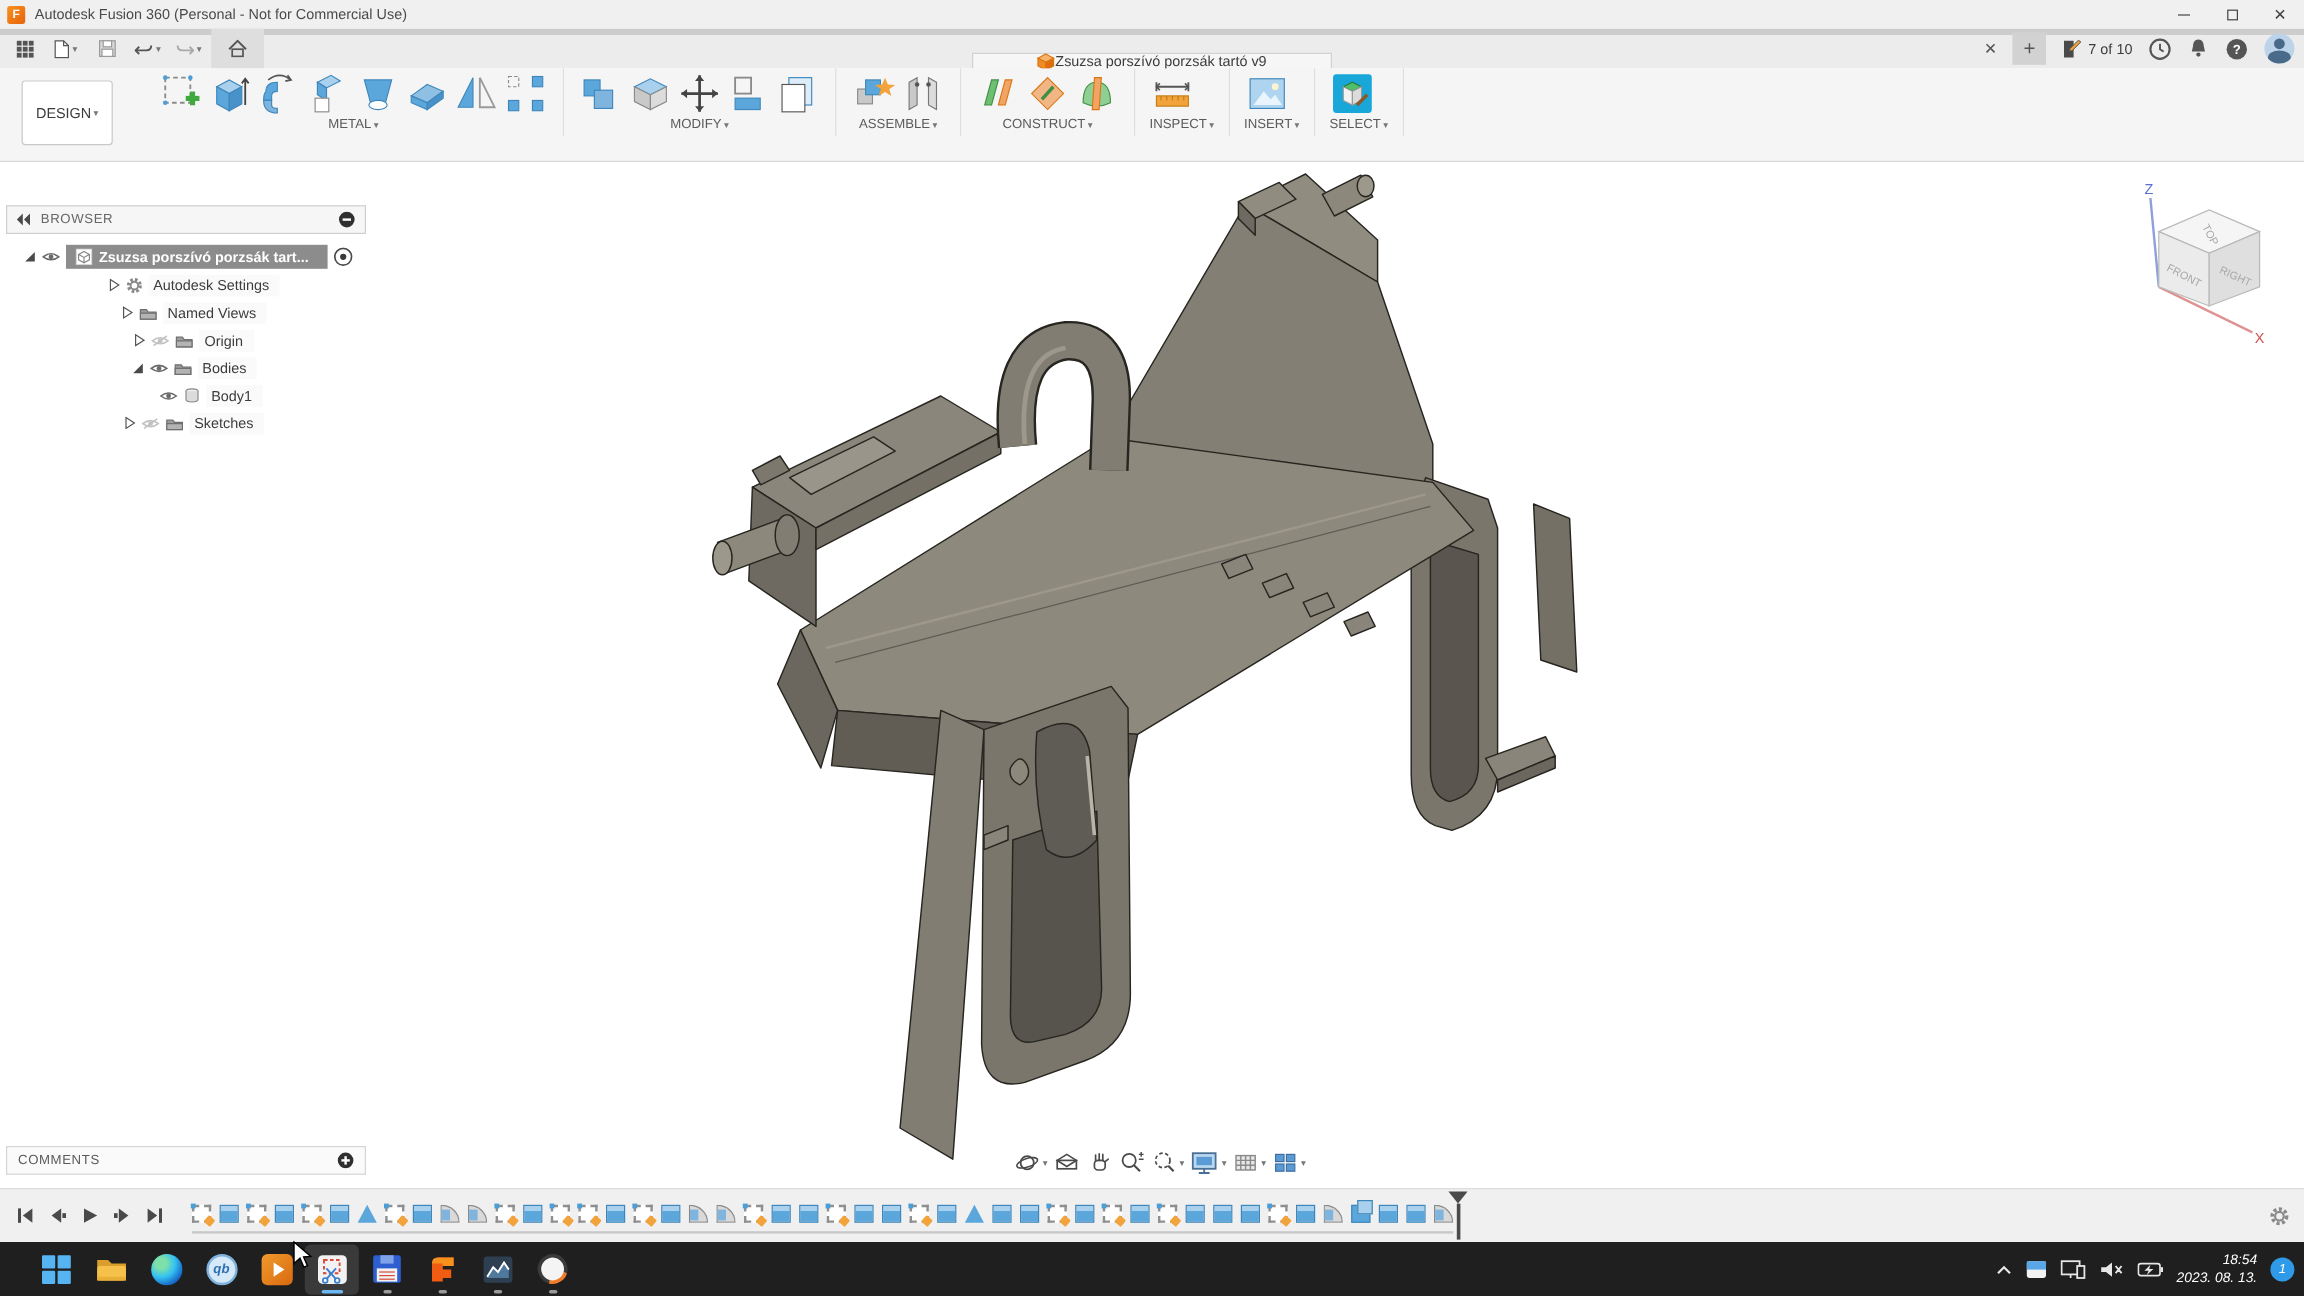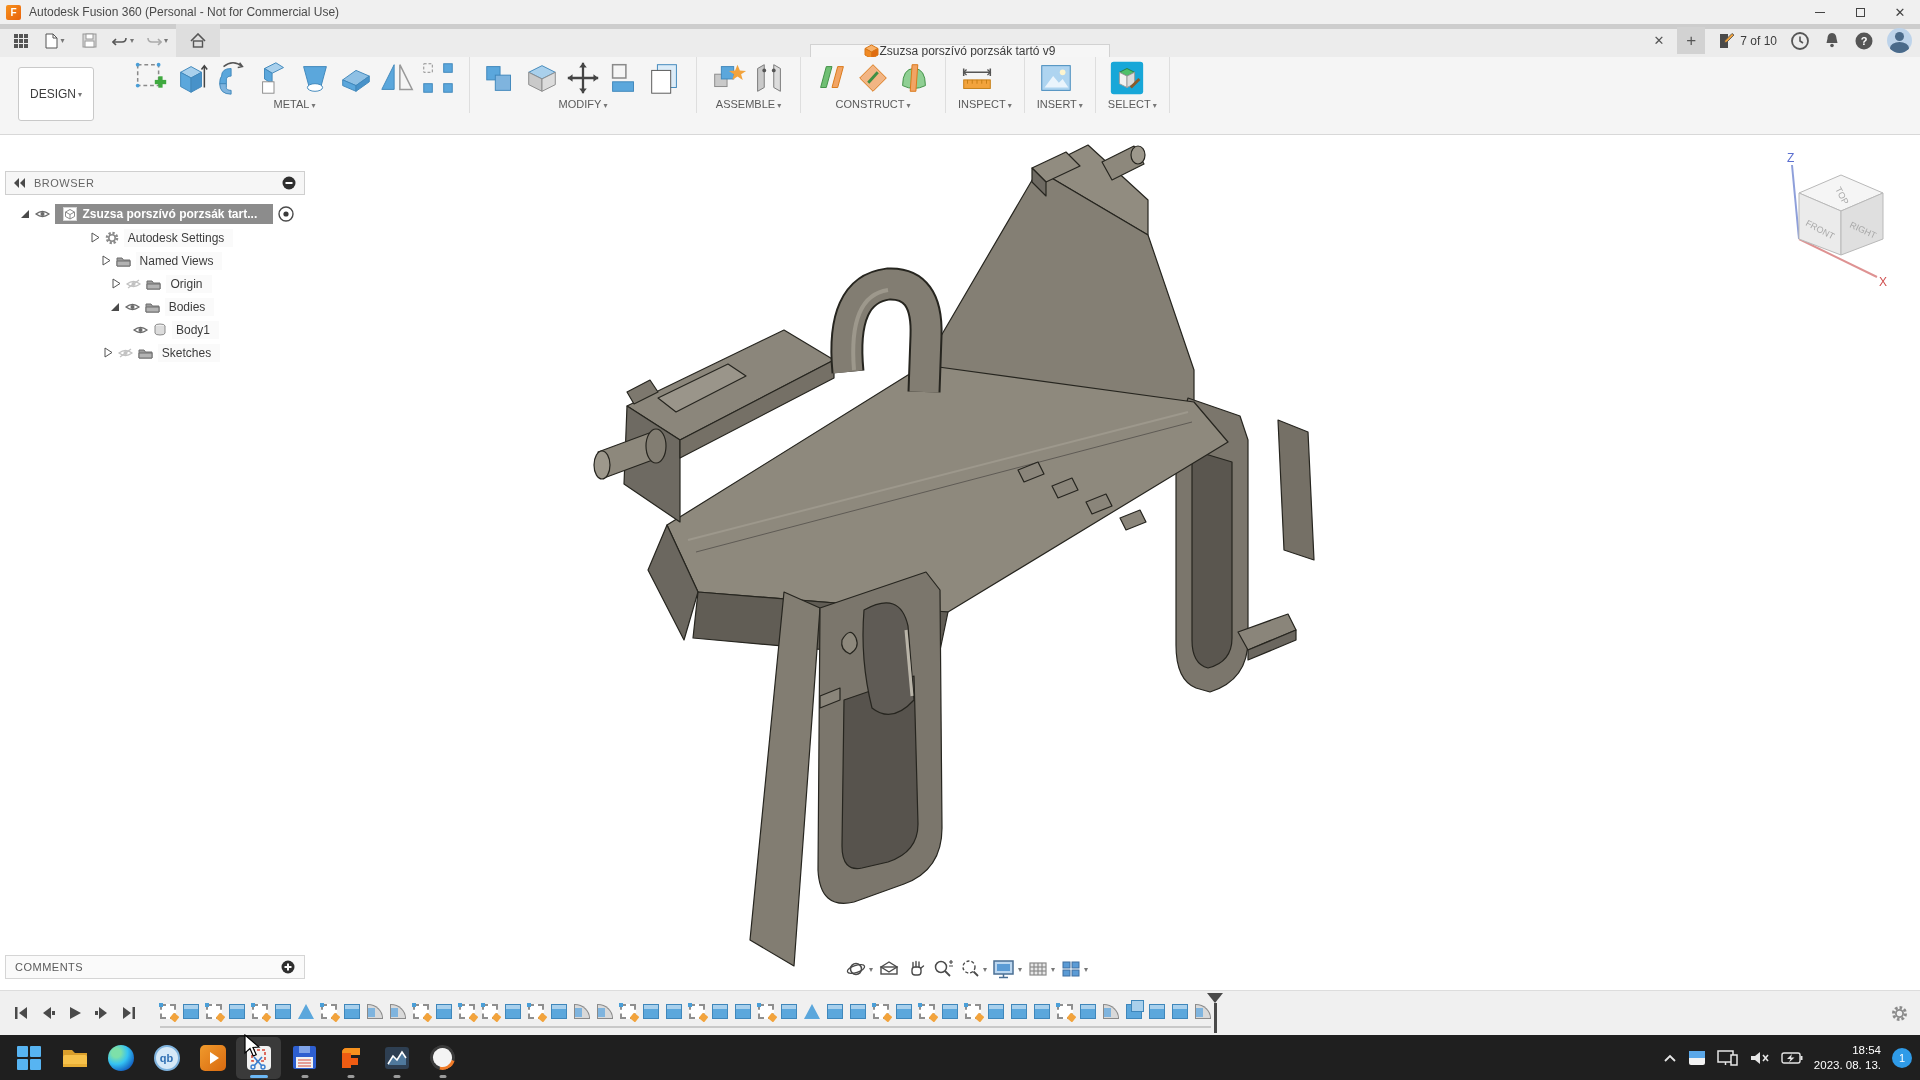--- a/index.html
+++ b/index.html
@@ -95,21 +95,21 @@
   .tlf-combine { background:#5ba7dc; border:1px solid #3f87bb; }
   .tlf-combine::after { content:""; position:absolute; left:4px; top:-5px; width:11px; height:10px;
     background:#a9d0ec; border:1px solid #3f87bb; }
   .tl-marker { width:0; display:flex; flex-direction:column; align-items:center; margin-left:4px; position:relative; height:40px; }
   .tl-marker .flag { width:0; height:0; border-left:8px solid transparent; border-right:8px solid transparent;
     border-top:10px solid #4a4a4a; }
   .tl-marker .bar { width:3px; height:30px; background:#4a4a4a; }
   .tl-gear { position:absolute; right:12px; top:14px; }
 
   
-  .taskbar { height:45px; background:#1f1f1f; display:flex; align-items:center; padding-left:6px; gap:1px; position:relative; }
+  .taskbar { height:45px; background:#1f1f1f; display:flex; align-items:center; padding-left:24px; gap:1px; position:relative;font-style:italic; }
   .tb-app { width:45px; height:42px; border-radius:5px; display:flex; align-items:center; justify-content:center; position:relative; }
   .tb-app.active { background:#3a3a3a; }
   .tb-app.run::after { content:""; position:absolute; bottom:1px; left:50%; transform:translateX(-50%);
     width:7px; height:3px; border-radius:2px; background:#9a9a9a; }
   .tb-app.active::after { content:""; position:absolute; bottom:1px; left:50%; transform:translateX(-50%);
     width:18px; height:3px; border-radius:2px; background:#6cb8f5; }
   .start-ic { width:24px; height:24px; display:grid; grid-template-columns:11px 11px; grid-template-rows:11px 11px; gap:2px; }
   .start-ic i { background:#57b4f2; border-radius:1px; }
   .edge-ic { width:26px; height:26px; border-radius:50%;
     background:radial-gradient(circle at 32% 30%, #7de0a9 0 18%, #35c3f3 45%, #1668c6 75%, #123f8c 100%); }

